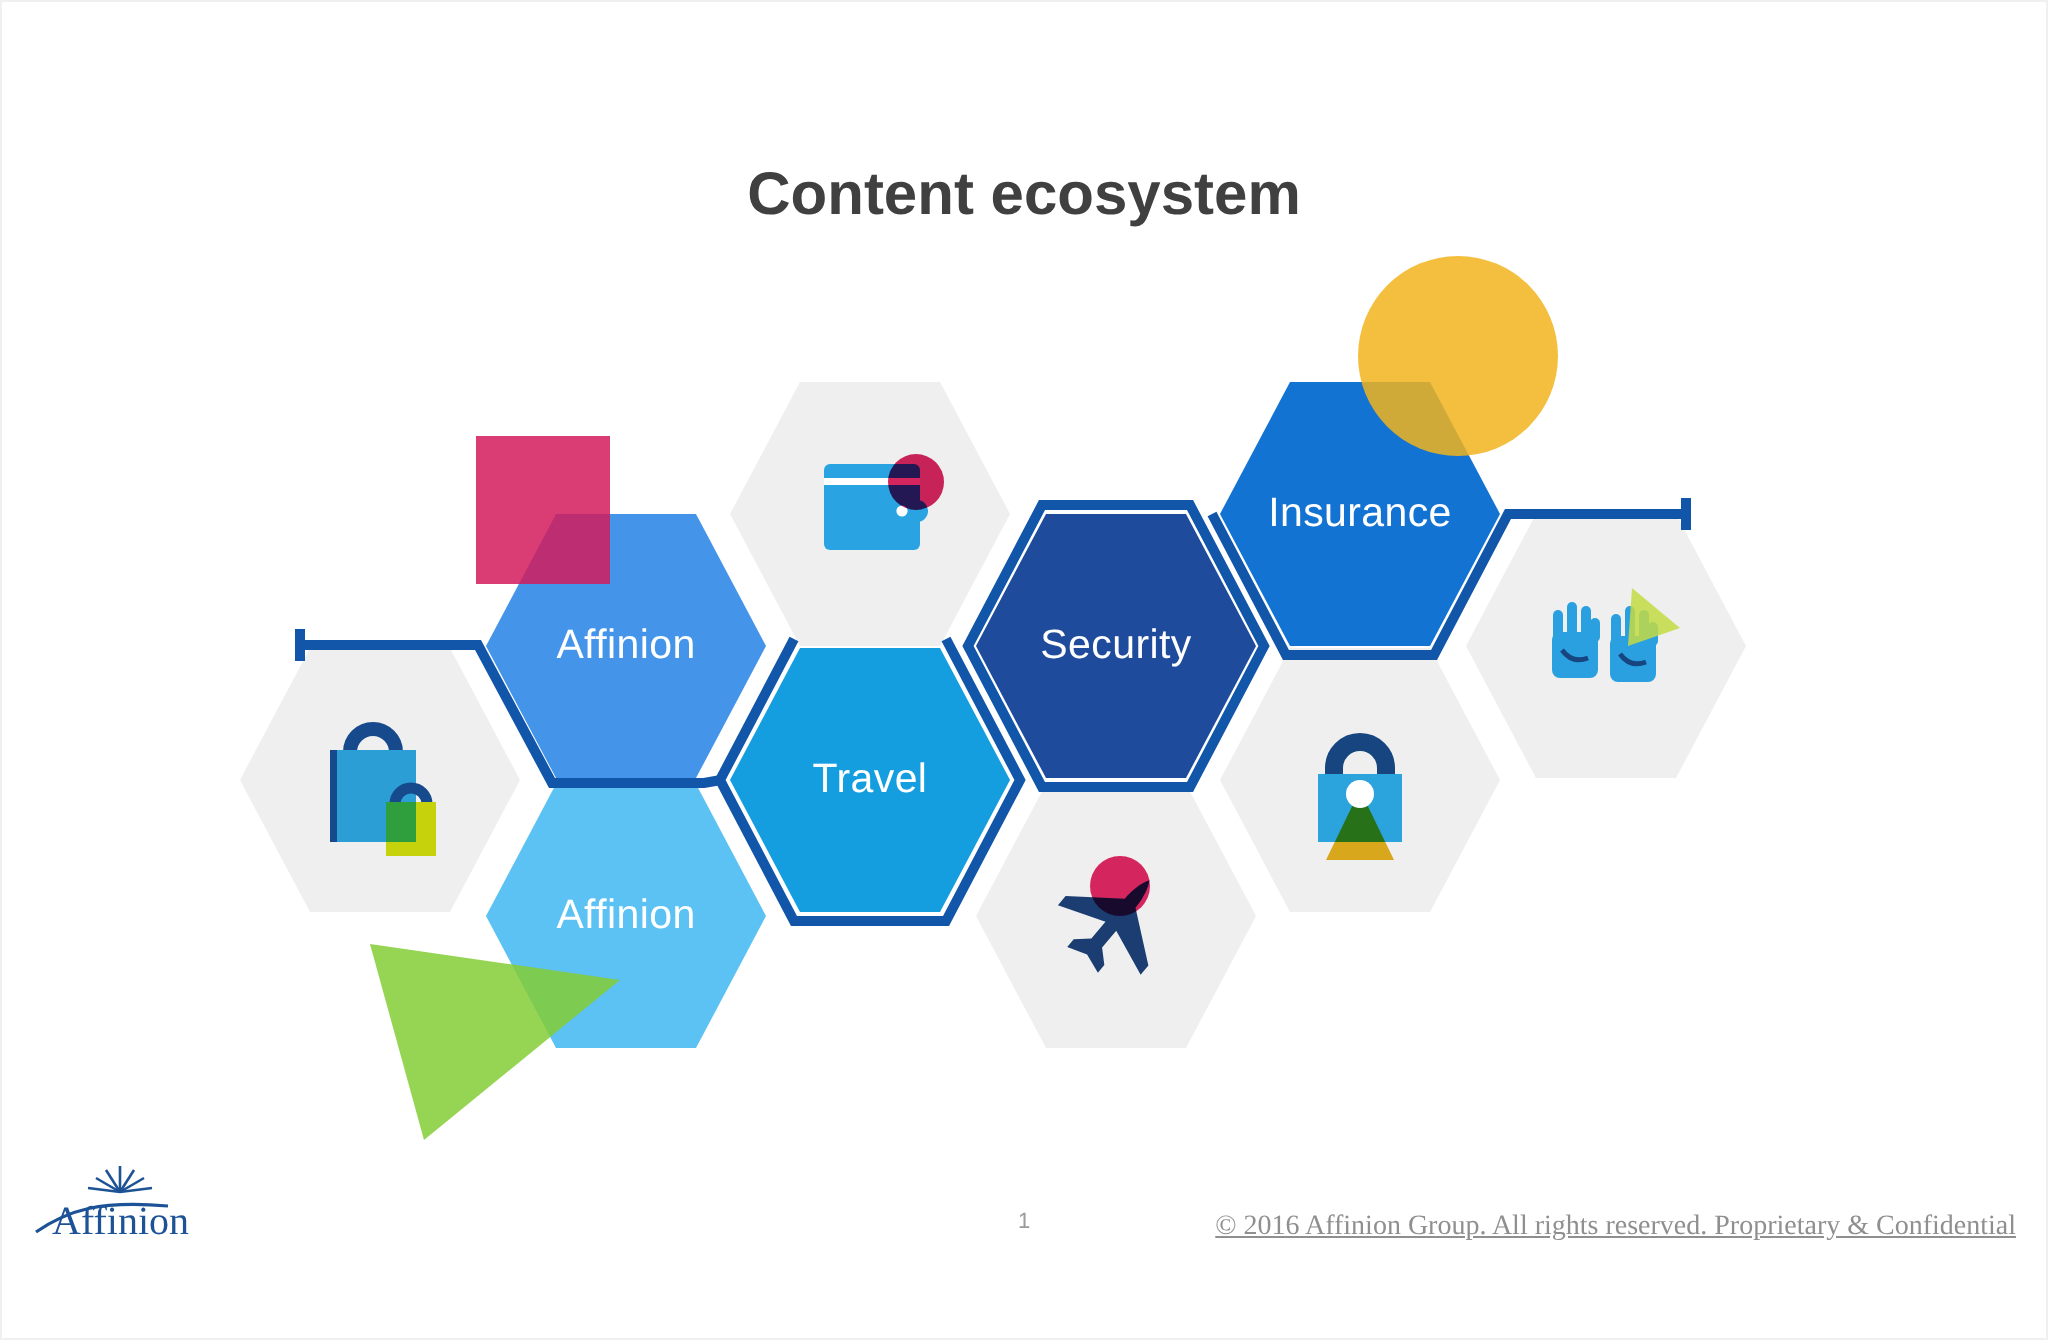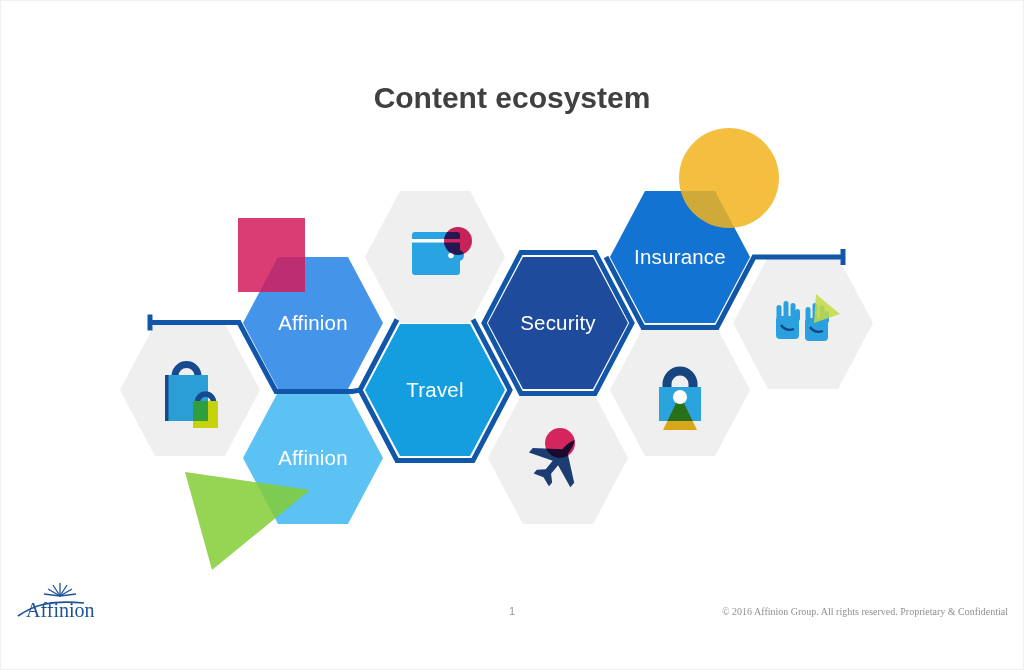--- a/index.html
+++ b/index.html
@@ -10,22 +10,22 @@
            font-size:30px; font-weight:bold; color:#404040; }
   .hex { position:absolute; width:140px; height:132px;
          clip-path:polygon(25% 0%,75% 0%,100% 50%,75% 100%,25% 100%,0% 50%);
          display:flex; align-items:center; justify-content:center; }
   .hex.gray { background:#efefef; }
   .hex-label { color:#ffffff; font-size:20.5px; letter-spacing:0.2px; }
   .overlay { position:absolute; left:0; top:0; pointer-events:none; }
   .logo { position:absolute; left:16px; top:582px; }
   .footer-page { position:absolute; top:605px; left:0; right:0; text-align:center;
                  font-size:11px; color:#9a9a9a; }
-  .footer-copy { position:absolute; top:606px; right:16px; font-size:10px; color:#8f8f8f;
-                 font-family:"Liberation Serif",serif; }
+  .footer-copy { position:absolute; top:606px; right:16px; font-size:14px; color:#8f8f8f;
+                 font-family:"Liberation Serif",serif;text-decoration:underline; }
 </style>
 </head>
 <body>
 
 <div class="slide">
 
   <h1 class="title">Content ecosystem</h1>
 
   <div class="hex gray" style="left:120px;top:324px">
     <svg width="90" height="90" viewBox="0 0 90 90">

